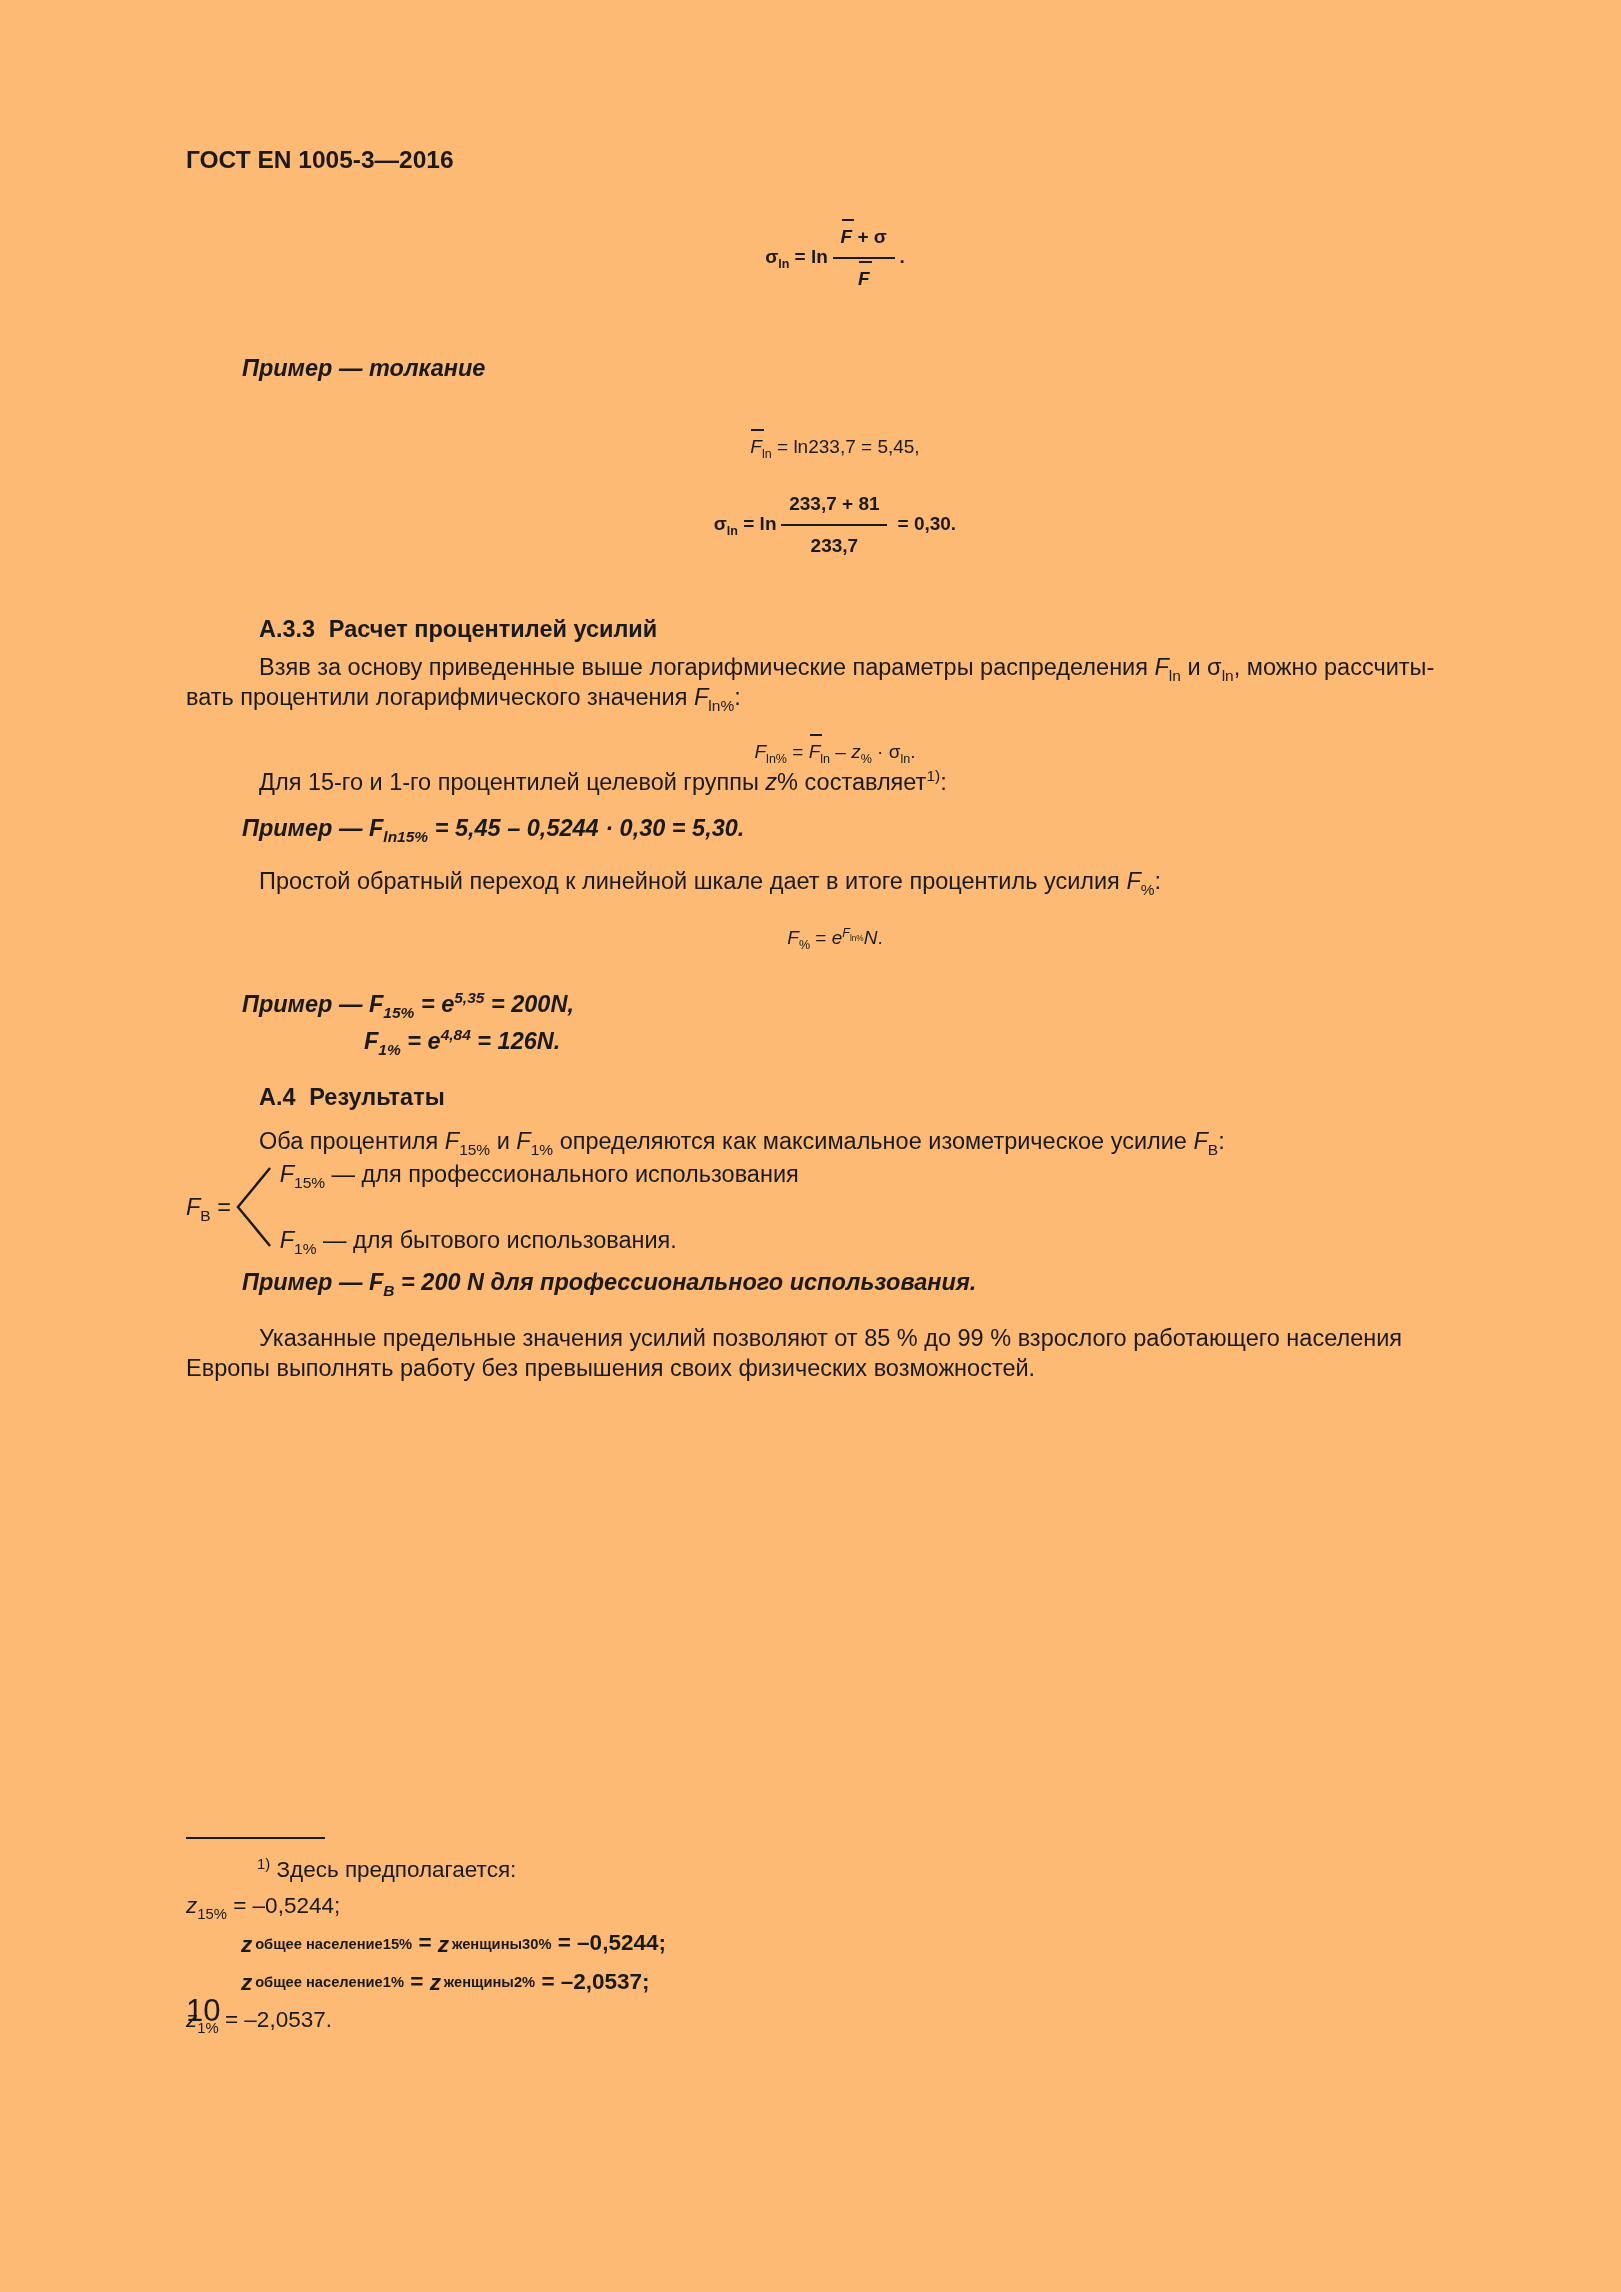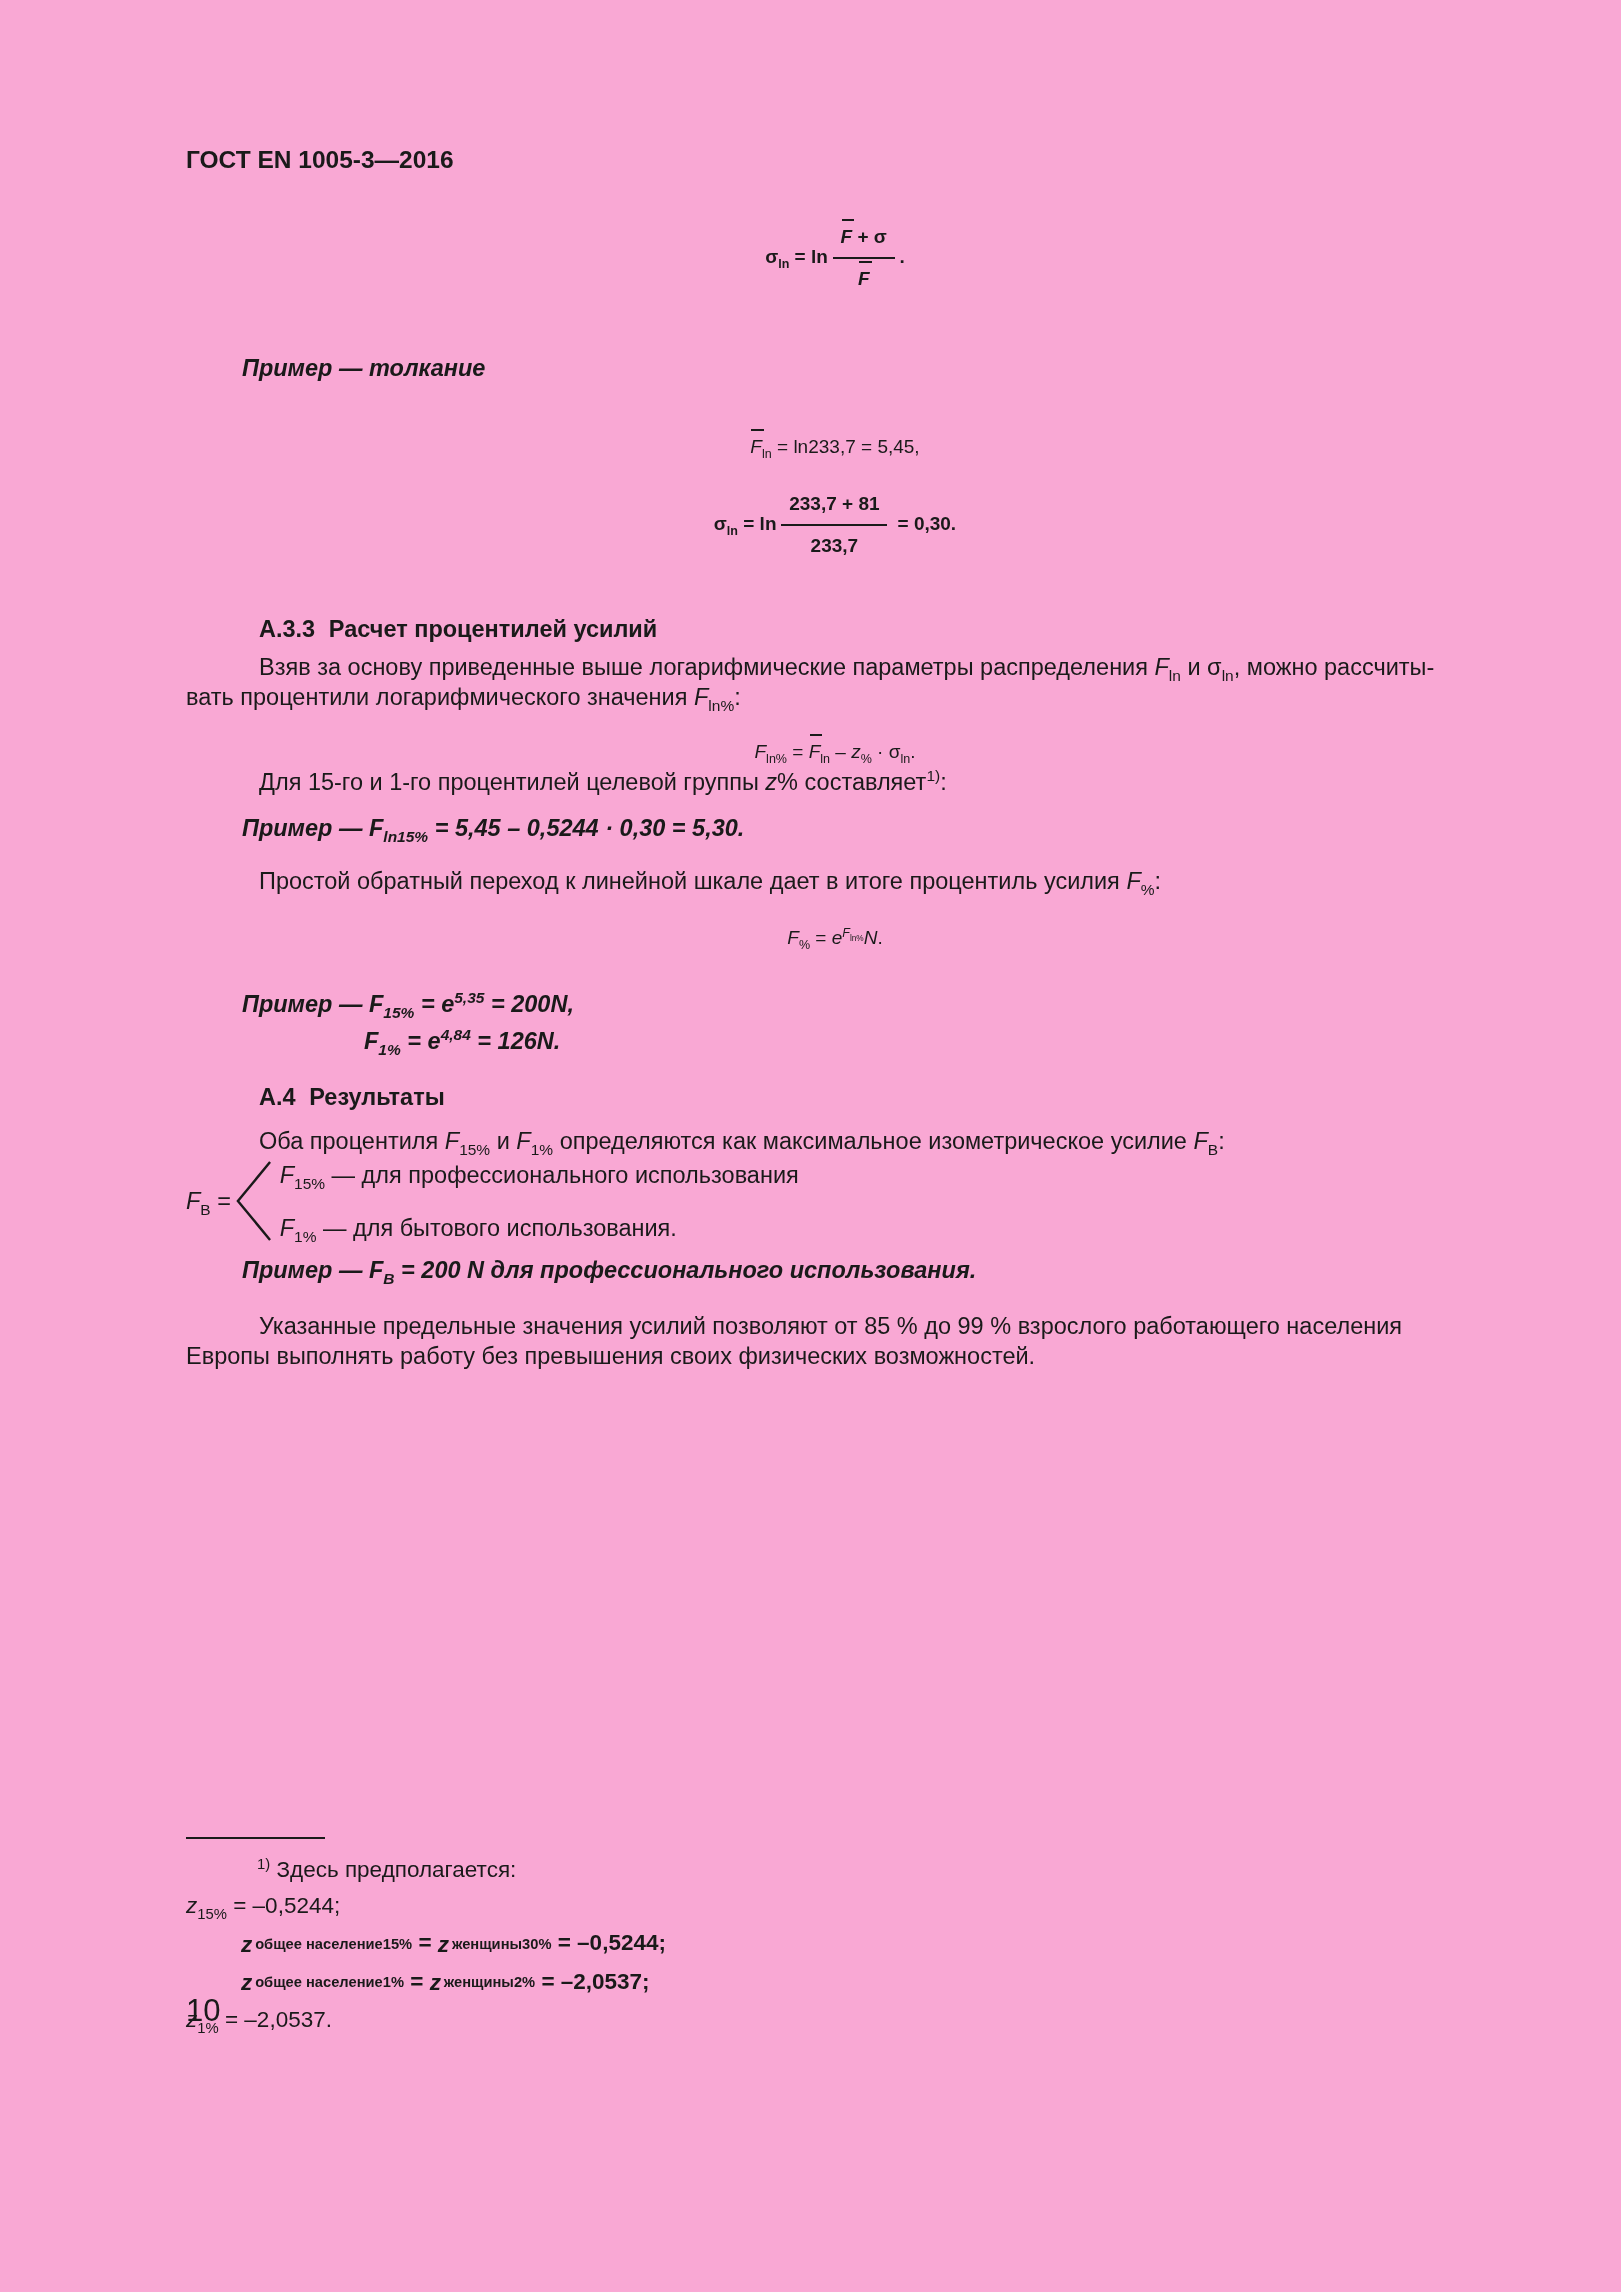--- a/index.html
+++ b/index.html
@@ -1,18 +1,18 @@
 <!DOCTYPE html>
 <html><head>
 <meta charset="utf-8">
 <style>
   * { margin:0; padding:0; box-sizing:border-box; }
   html,body { background:#ffffff; }
   .page {
-    position:relative; width:1621px; height:2293px; background:#f9a8d4;
+    position:relative; width:1621px; height:2293px; background:#fdba74;
     color:#1a1a1a; font-family:"Liberation Sans","DejaVu Sans",sans-serif;
     font-size:23.5px; line-height:30px; overflow:hidden;
   }
   .content { position:absolute; left:186px; top:145px; width:1298px; }
 
   .doc-header { font-weight:bold; font-size:24.5px; }
 
   i, .it { font-style:italic; }
   .bold { font-weight:bold; }
   sub { font-size:66%; line-height:0; }
@@ -54,21 +54,21 @@
   .ex-f { margin-top:33px; }
   .h-a4 { margin-top:21.6px; }
   .p-both { margin-top:14px; }
   .ex-fb { margin-top:11.8px; }
   .p-limits { margin-top:25.5px; }
 
   
   .cases { margin-top:3.9px; display:flex; align-items:center; }
   .cases-lhs { white-space:nowrap; }
   .brace-svg { margin:0 7.8px 0 3.9px; flex:0 0 auto; }
-  .cases-lines { display:flex; flex-direction:column; gap:23px; }
+  .cases-lines { display:flex; flex-direction:column; gap:36px; }
   .cases-line { white-space:nowrap; }
 
   
   .footnote { position:absolute; left:186px; top:1837px; width:1298px; font-size:22.5px; line-height:29px; }
   .fn-rule { width:139px; border-top:2px solid #1a1a1a; margin-bottom:15.7px; }
   .fn-line { margin-top:7.8px; }
   .fn-indent { margin-left:55px; }
   .fn-indent-lg { margin-left:71px; }
   .fn-bold { font-weight:bold; }
   .zgroup { display:inline-flex; align-items:center; vertical-align:middle; }

